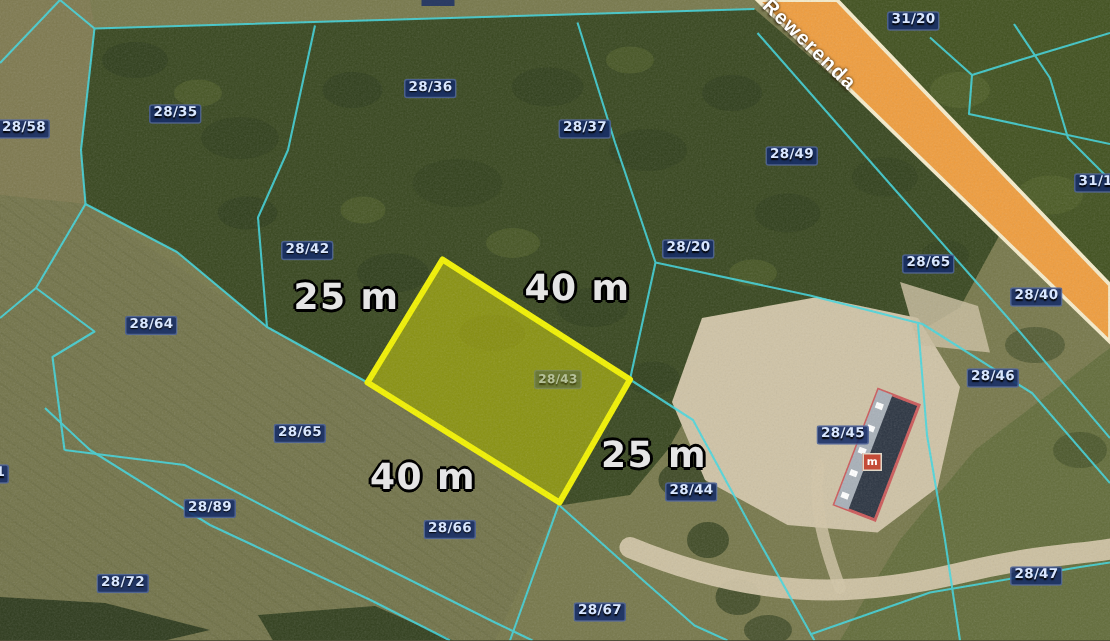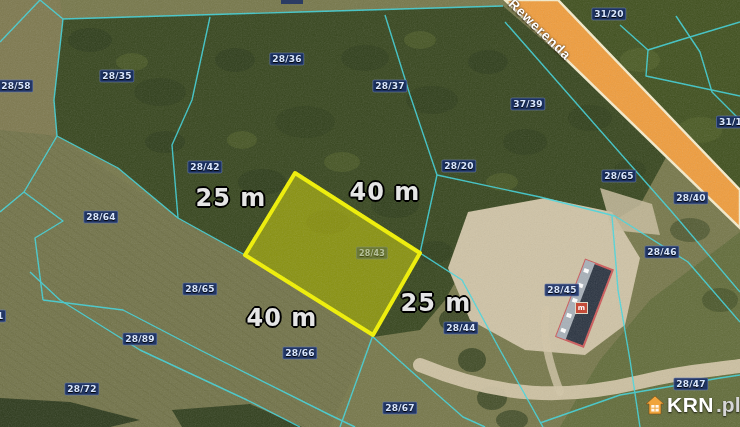--- a/index.html
+++ b/index.html
@@ -160,21 +160,21 @@
     <polygon points="295,173 420,253 373,335 245,255" fill="rgba(238,238,0,0.45)" stroke="#f2f200" stroke-width="4" stroke-linejoin="round"></polygon>
 
     <rect width="740" height="427" filter="url(#noiseF)" opacity="0.16"></rect>
   </svg>
 
   <div class="plabel" style="left:16px;top:86px">28/58</div>
   <div class="plabel" style="left:117px;top:76px">28/35</div>
   <div class="plabel" style="left:287px;top:59px">28/36</div>
   <div class="plabel" style="left:390px;top:86px">28/37</div>
   <div class="plabel" style="left:609px;top:14px">31/20</div>
-  <div class="plabel" style="left:528px;top:104px">37/39</div>
+  <div class="plabel" style="left:528px;top:104px">28/49</div>
   <div class="plabel clip-right" style="left:716px;top:122px">31/19</div>
   <div class="plabel" style="left:205px;top:167px">28/42</div>
   <div class="plabel" style="left:459px;top:166px">28/20</div>
   <div class="plabel" style="left:619px;top:176px">28/65</div>
   <div class="plabel" style="left:691px;top:198px">28/40</div>
   <div class="plabel" style="left:662px;top:252px">28/46</div>
   <div class="plabel" style="left:562px;top:290px">28/45</div>
   <div class="plabel" style="left:461px;top:328px">28/44</div>
   <div class="plabel" style="left:691px;top:384px">28/47</div>
   <div class="plabel" style="left:101px;top:217px">28/64</div>
@@ -189,26 +189,14 @@
 
   <div class="dim" style="left:231px;top:198px">25 m</div>
   <div class="dim" style="left:385px;top:192px">40 m</div>
   <div class="dim" style="left:436px;top:303px">25 m</div>
   <div class="dim" style="left:282px;top:318px">40 m</div>
 
   <div class="street">Rewerenda</div>
 
   <div class="bmarker">m</div>
 
-  <div class="watermark">
-    <span style="display:inline-block;width:20px;height:20px;">
-      <svg width="20" height="20" viewBox="0 0 20 20" xmlns="http://www.w3.org/2000/svg">
-        <path d="M10 1 L19 9 L16 9 L16 19 L4 19 L4 9 L1 9 Z" fill="#f0a43c" stroke="#7a4c10" stroke-width=".6"></path>
-        <rect x="6.3" y="10" width="7.4" height="6.5" fill="#fff" opacity=".9"></rect>
-        <line x1="10" y1="10" x2="10" y2="16.5" stroke="#f0a43c" stroke-width="1"></line>
-        <line x1="6.3" y1="13.2" x2="13.7" y2="13.2" stroke="#f0a43c" stroke-width="1"></line>
-      </svg>
-    </span>
-    <span class="brand">KRN</span>
-    <span class="suffix">.pl</span>
-  </div>
 
 </div>
 
 </body></html>

